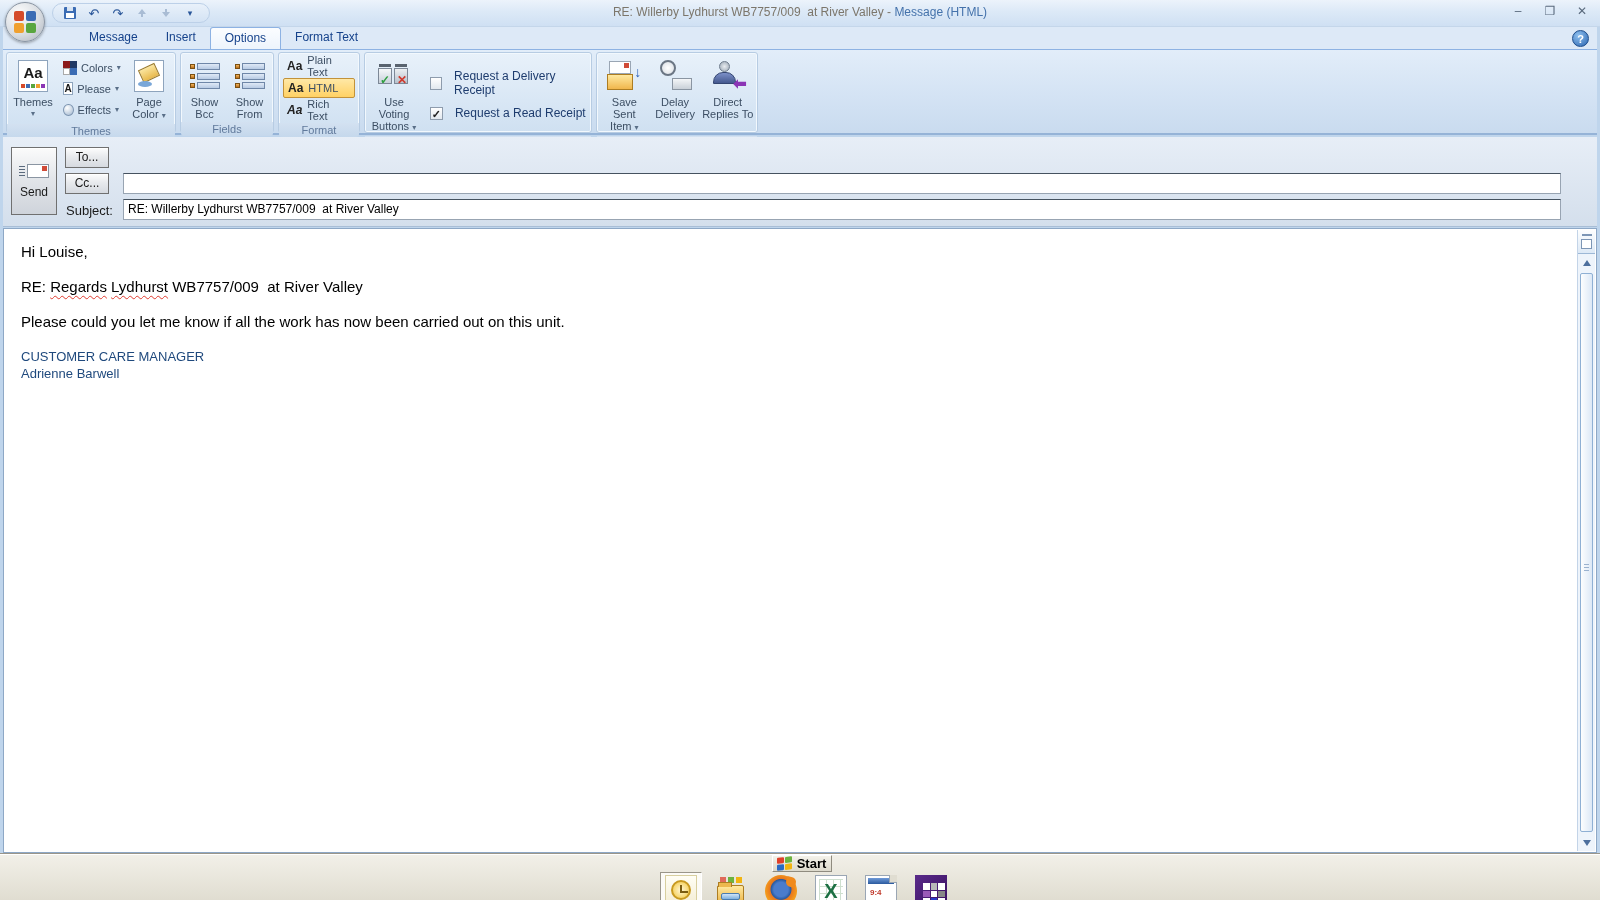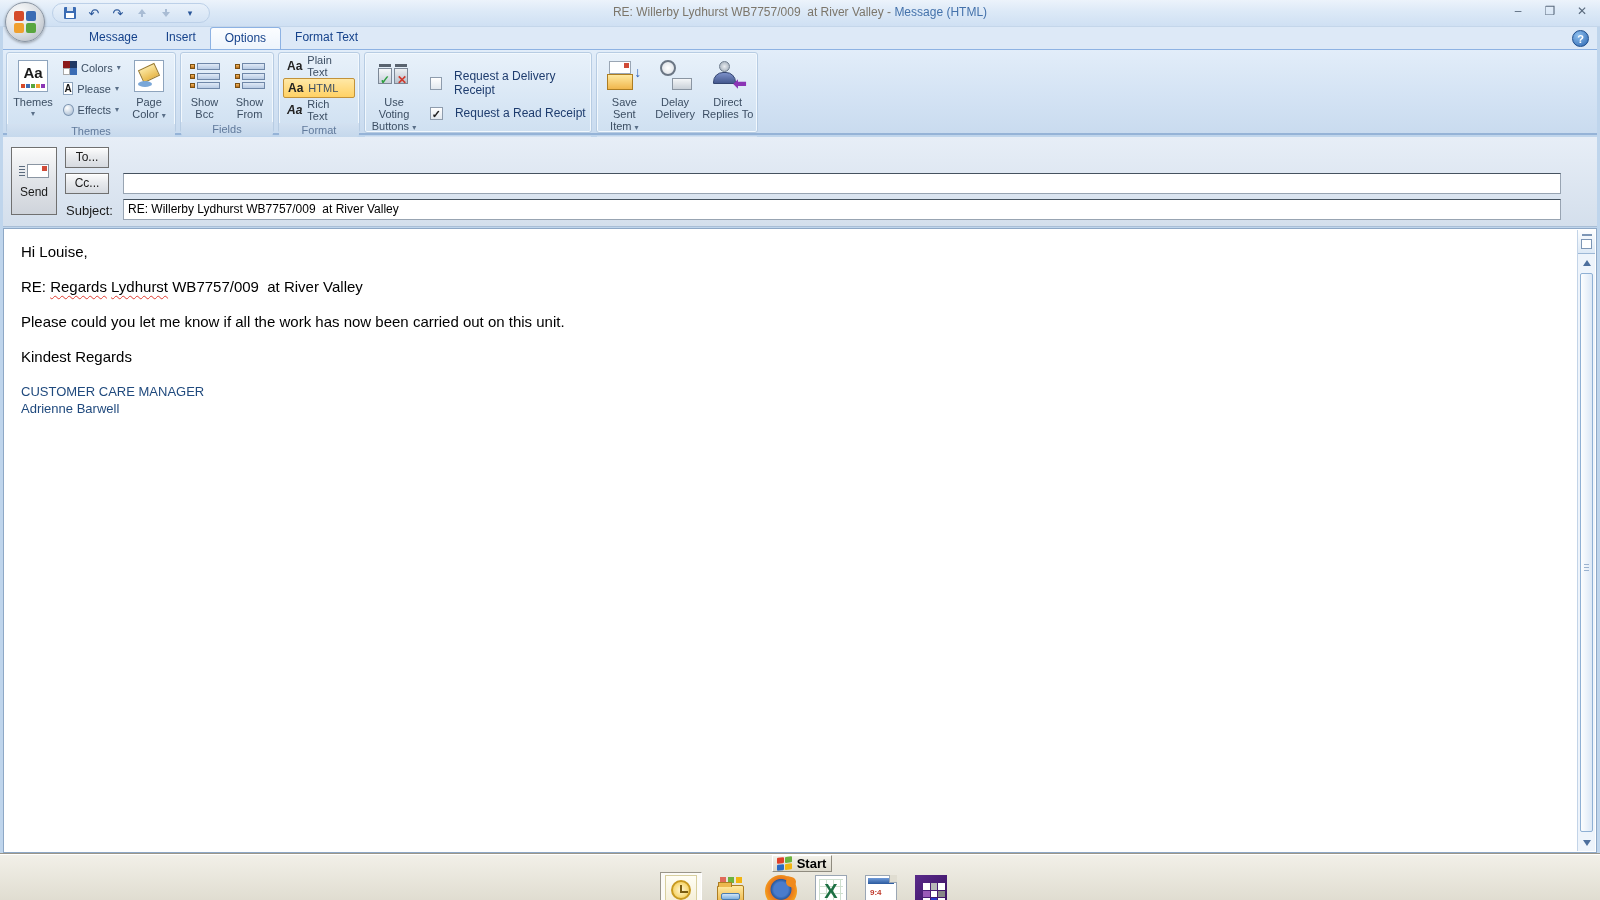--- a/index.html
+++ b/index.html
@@ -461,21 +461,20 @@
     <div class="field" style="top:36px"><span></span></div>
     <div class="subj-label" style="top:66px">Subject:</div>
     <div class="field" style="top:62px"><span>RE: Willerby Lydhurst WB7757/009  at River Valley</span></div>
   </div>
 
   <div class="mailbody">
     <div class="bodytext">
       <p>Hi Louise,</p>
       <p><span>RE: </span><span class="misspell">Regards</span><span style="white-space:pre"> </span><span class="misspell">Lydhurst</span><span style="white-space:pre"> WB7757/009  at River Valley</span></p>
       <p>Please could you let me know if all the work has now been carried out on this unit.</p>
-      <p>Kindest Regards</p>
       <p class="sig-blue">CUSTOMER CARE MANAGER</p>
       <p class="sig-blue">Adrienne Barwell</p>
     </div>
     <div class="vscroll">
       <div class="ruler-btn">
           <span class="dash"></span>
           <span class="pg"></span>
         </div>
       <div class="sarrow up">
           <span class="tri-up"></span>

